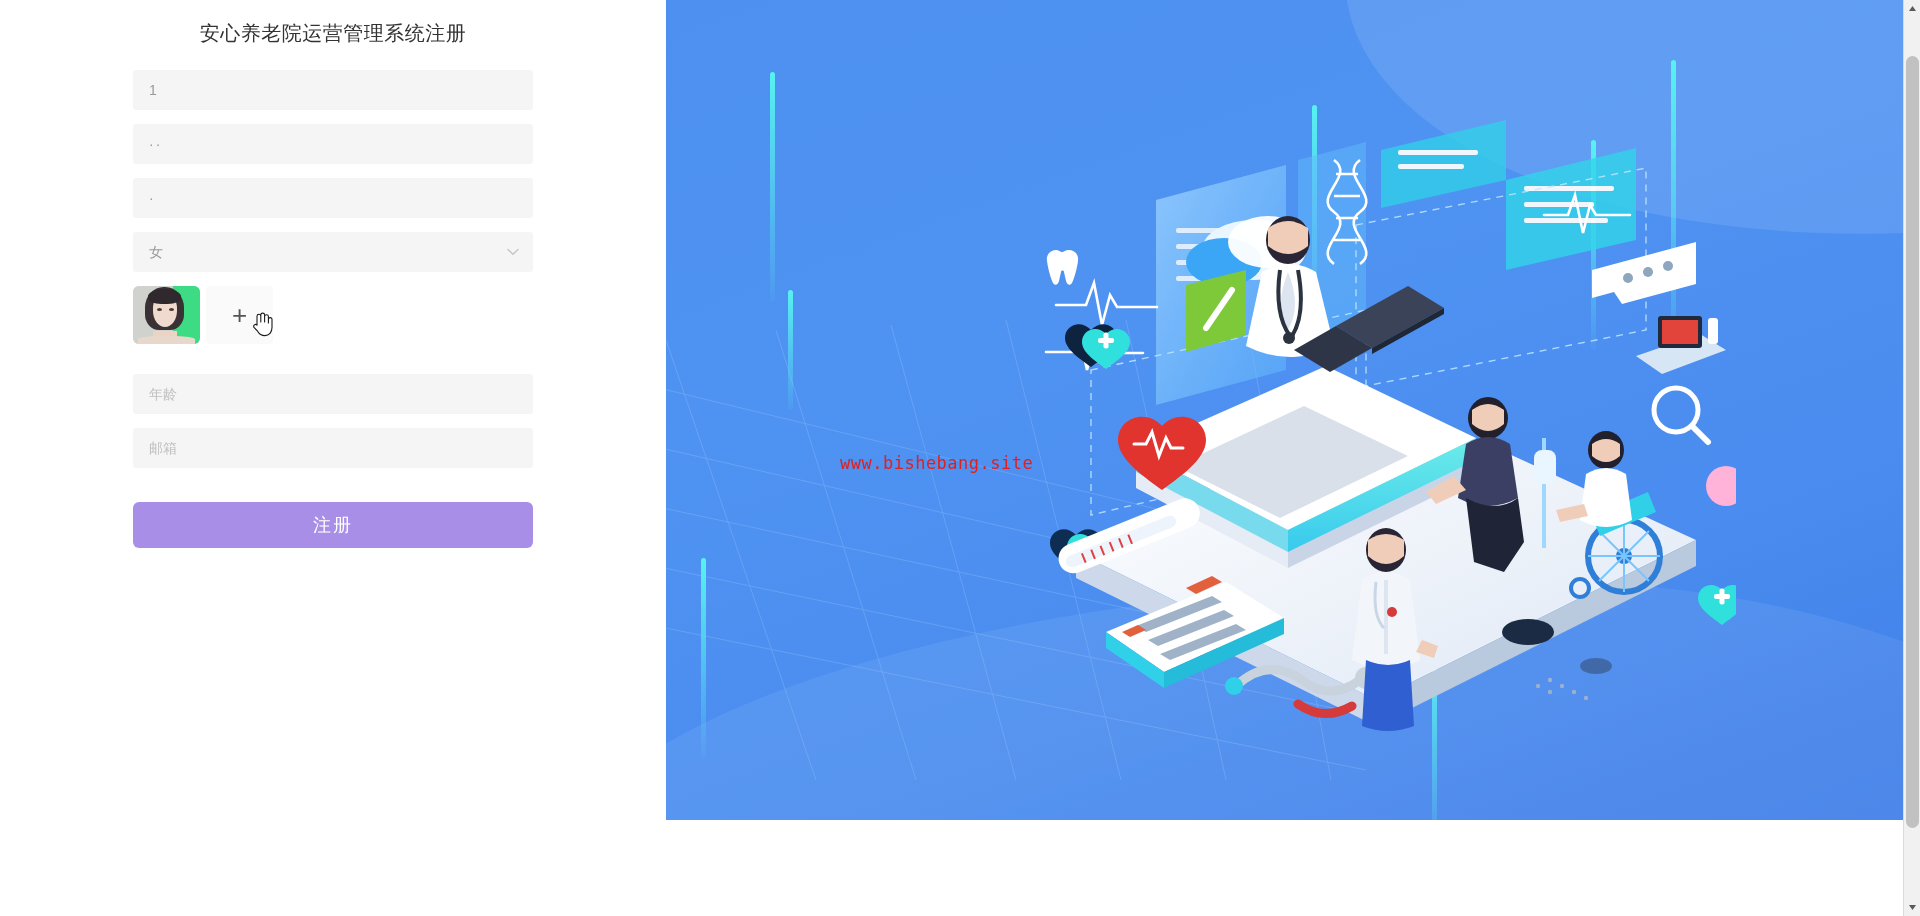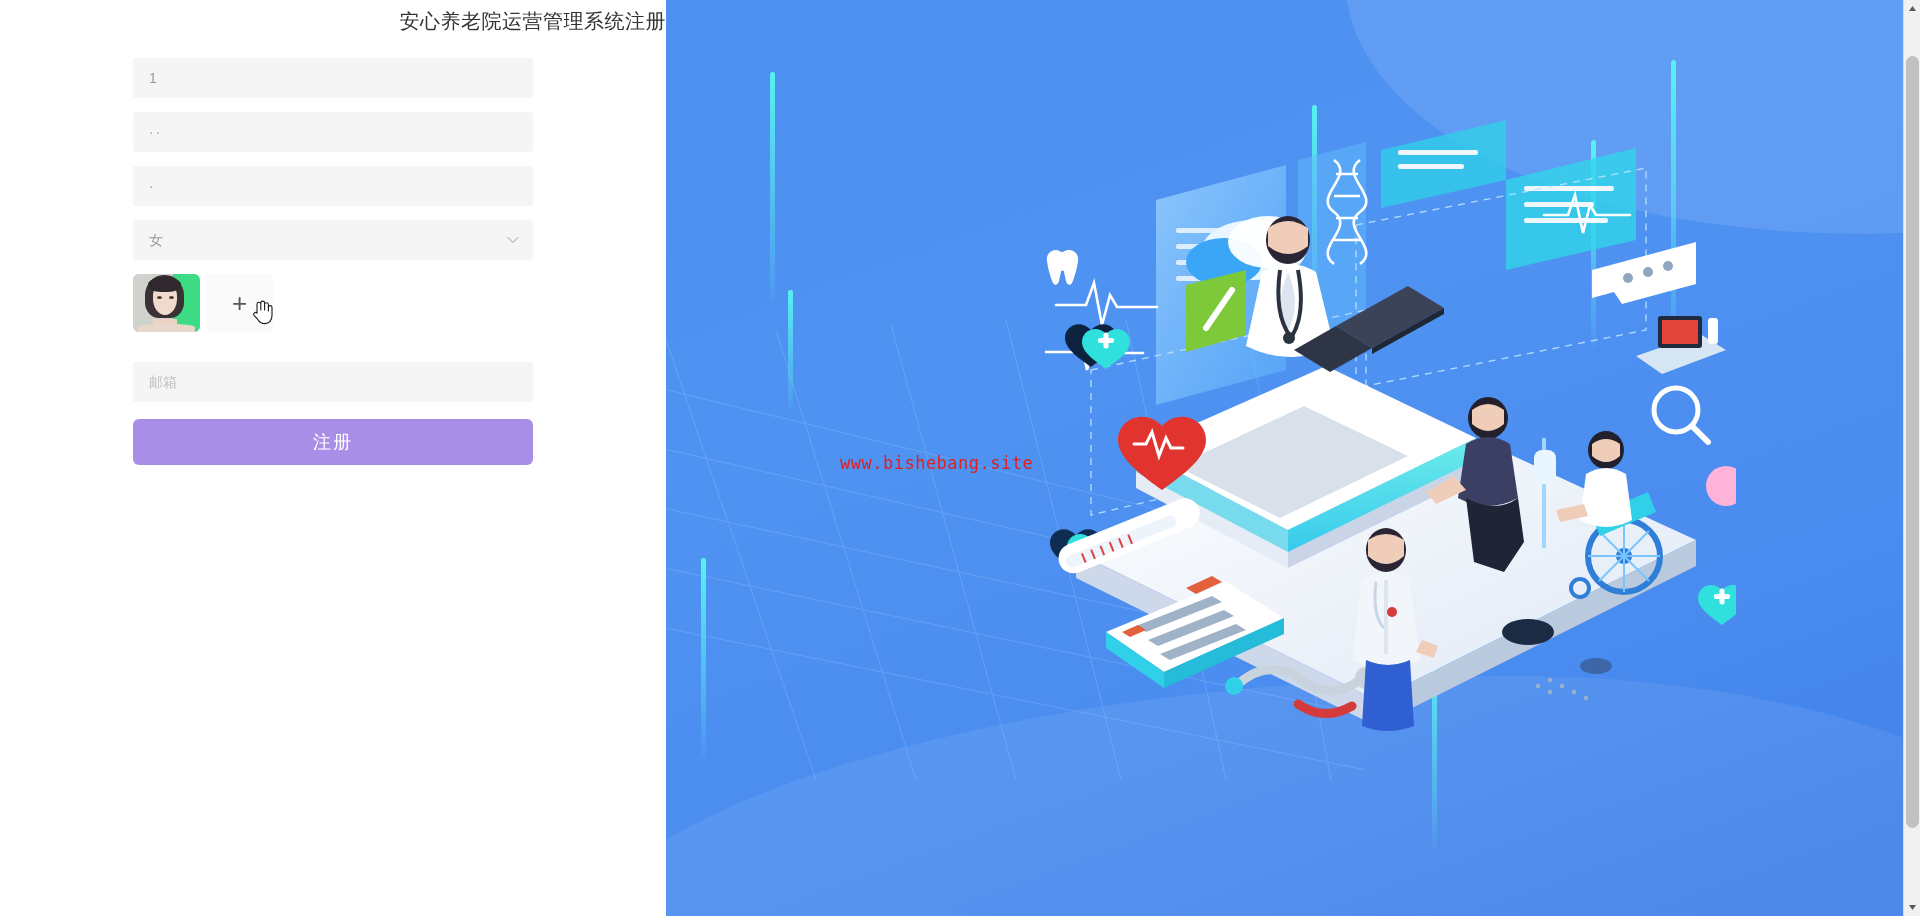--- a/index.html
+++ b/index.html
@@ -24,25 +24,25 @@
     height: 916px;
     background: #ffffff;
     flex: 0 0 666px;
   }
   .form-wrap {
     position: absolute;
     left: 0; top: 0;
     width: 666px;
   }
   .form-title {
-    text-align: right;
+    text-align: center;
     font-size: 20px;
     color: #333333;
     font-weight: 400;
-    margin-top: 8px;
+    margin-top: 20px;
     line-height: 26px;
     letter-spacing: 0.5px;
   }
   .fields {
     margin-top: 24px;
     padding-left: 133px;
   }
   .field-row { margin-bottom: 14px; }
 
   .text-input {
@@ -191,36 +191,36 @@
     color: #9aa0a6;
     line-height: 16px;
   }
 
   .spacer { height: 30px; }
 
   .submit-btn {
     display: block;
     width: 400px;
     height: 46px;
-    margin-top: 17px;
+    margin-top: 34px;
     background: #a98ee8;
     border: none;
     border-radius: 6px;
     color: #ffffff;
     font-size: 18px;
     letter-spacing: 2px;
     cursor: pointer;
     font-family: "Liberation Sans", "DejaVu Sans", sans-serif;
   }
 
   
   .right-panel {
     position: relative;
     flex: 1 1 auto;
-    height: 916px;
+    height: 820px;
     overflow: hidden;
     background: linear-gradient(160deg, #4d90f0 0%, #4f93f2 35%, #4a8cef 70%, #3f7ee8 100%);
   }
   .wave-top {
     position: absolute;
     right: -60px; top: -40px;
     width: 620px; height: 300px;
     background: rgba(255,255,255,0.10);
     border-radius: 0 0 0 100%;
     transform: rotate(-6deg);
@@ -340,20 +340,23 @@
           <span class="cursor-hand">
             <svg width="22" height="26" viewBox="0 0 22 26">
               <path d="M6 13 V5.2 a1.9 1.9 0 0 1 3.8 0 V11 V4 a1.9 1.9 0 0 1 3.8 0 v7 V5.6 a1.9 1.9 0 0 1 3.8 0 V12 V8.4 a1.8 1.8 0 0 1 3.6 0 v8.2 c0 4.6-2.8 8-7.2 8 -4 0-5.6-1.6-7.2-4.4 L3 16.4 a1.9 1.9 0 0 1 3-2.3 Z" fill="#ffffff" stroke="#1a1a1a" stroke-width="1.1" stroke-linejoin="round"></path>
             </svg>
           </span>
         </div>
 
 
         <div class="spacer"></div>
 
+        <div class="field-row">
+          <input class="text-input" type="text" placeholder="年龄" style="">
+        </div>
 
         <div class="field-row">
           <input class="text-input" type="text" placeholder="邮箱" style="">
         </div>
 
 
         <button class="submit-btn">注册</button>
 
       </div>
     </div>

